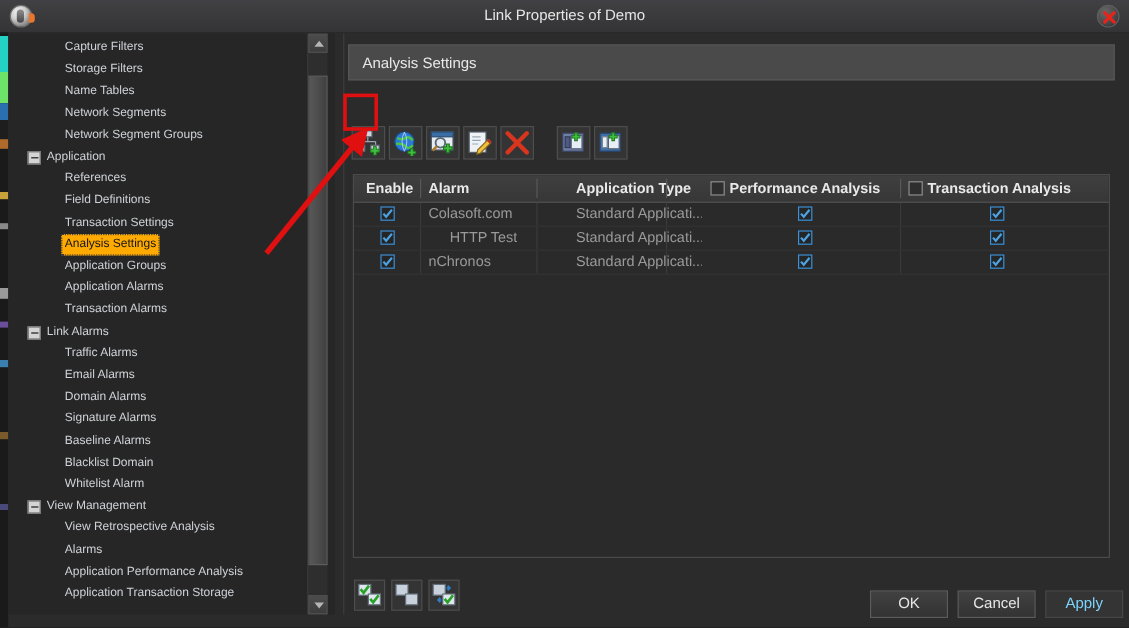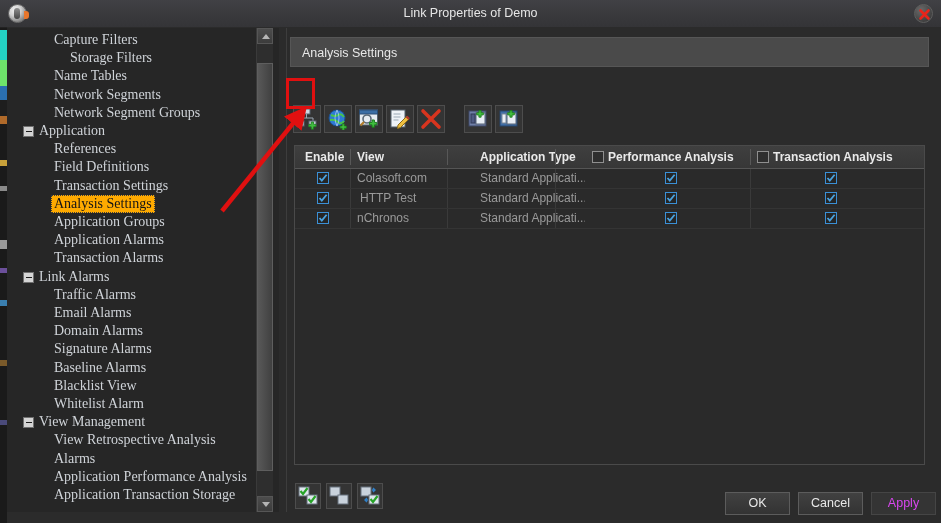--- a/index.html
+++ b/index.html
@@ -102,25 +102,24 @@
   }
   .tree-list {
     position: absolute;
     left: 0; top: 0;
     width: 250px;
   }
   .tree-item {
     position: relative;
     height: 18.2px;
     line-height: 18.2px;
-    font-size: 14px;
+    font-size: 10px;
     color: #cfd3d8;
     white-space: nowrap;
     cursor: default;
-    font-family: Liberation Serif, serif;
   }
   .tree-item .label { position: absolute; top: 0; }
   .tree-item.lvl1 .label { left: 47px; }
   .tree-item.lvl0 .label { left: 32px; }
   .tree-item.selected .label {
     background: #ffaa00;
     color: #141414;
     padding: 0 3px;
     margin-left: -3px;
     outline: 1px dotted #3b3b3b;
@@ -328,21 +327,21 @@
     line-height: 21px;
     text-align: center;
     font-size: 12.5px;
     color: #e8e8e8;
     background: linear-gradient(to bottom, #414141, #333333);
     border: 1px solid #5c5c5c;
     box-sizing: border-box;
     cursor: pointer;
   }
   .btn.disabled {
-    color: #d946ef;
+    color: #7dd3fc;
     background: #343434;
     border-color: #454545;
     cursor: default;
   }
 
   
   .anno-rect {
     position: absolute;
     left: 286px; top: 78px;
     width: 29px; height: 31px;
@@ -389,21 +388,21 @@
   </div>
 
   <div class="body-area">
 
     <div class="tree-panel">
       <div class="tree-clip">
         <div class="tree-list" id="tree-list">
             <div class="tree-item lvl1" style="top: 3px; position: absolute; left: 0px; width: 250px;">
               <span class="label">Capture Filters</span>
             </div>
-            <div class="tree-item lvl1" style="top: 21.2px; position: absolute; left: 0px; width: 250px; margin-left: 16px;">
+            <div class="tree-item lvl1" style="top: 21.2px; position: absolute; left: 0px; width: 250px;">
               <span class="label">Storage Filters</span>
             </div>
             <div class="tree-item lvl1" style="top: 39.4px; position: absolute; left: 0px; width: 250px;">
               <span class="label">Name Tables</span>
             </div>
             <div class="tree-item lvl1" style="top: 57.6px; position: absolute; left: 0px; width: 288px;">
               <span class="label">Network Segments</span>
             </div>
             <div class="tree-item lvl1" style="top: 75.8px; position: absolute; left: 0px; width: 250px;">
               <span class="label">Network Segment Groups</span>
@@ -446,21 +445,21 @@
             <div class="tree-item lvl1" style="top: 294.2px; position: absolute; left: 0px; width: 250px;">
               <span class="label">Domain Alarms</span>
             </div>
             <div class="tree-item lvl1" style="top: 312.4px; position: absolute; left: 0px; width: 250px;">
               <span class="label">Signature Alarms</span>
             </div>
             <div class="tree-item lvl1" style="top: 330.6px; position: absolute; left: 0px; width: 250px;">
               <span class="label">Baseline Alarms</span>
             </div>
             <div class="tree-item lvl1" style="top: 348.8px; position: absolute; left: 0px; width: 250px;">
-              <span class="label">Blacklist View</span>
+              <span class="label">Blacklist Domain</span>
             </div>
             <div class="tree-item lvl1" style="top: 367px; position: absolute; left: 0px; width: 250px; text-align: center;">
               <span class="label">Whitelist Alarm</span>
             </div>
             <div class="tree-item lvl0" style="top: 385.2px; position: absolute; left: 0px; width: 250px;">
               <div class="expander"></div>
               <span class="label">View Management</span>
             </div>
             <div class="tree-item lvl1" style="top: 403.4px; position: absolute; left: 0px; width: 250px;">
               <span class="label">View Retrospective Analysis</span>
@@ -550,21 +549,21 @@
                 <rect x="9" y="5" width="9" height="11" fill="#e8eef6" stroke="#566275"></rect>
                 <rect x="4" y="6" width="4" height="9" fill="#eaeff6" stroke="#7b8694"></rect>
                 <path d="M12 4 h2.6 v2.6 h2.6 v2.6 h-2.6 v2.6 H12 v-2.6 H9.4 V6.6 H12 z" fill="#3fbf3f" stroke="#1d7a1d" transform="scale(0.85) translate(2,-1)"></path>
               </svg></div>
           </div>
         </div>
 
       <div class="table-wrap">
         <div class="thead" id="thead">
             <div class="th" style="left: 10px;">Enable</div>
-            <div class="th" style="left: 62px;">View</div>
+            <div class="th" style="left: 62px;">Alarm</div>
             <div class="th" style="left: 185px;">Application Type</div>
             <div class="th" style="left: 313px;">Performance Analysis</div>
             <div class="hdr-cb" style="left: 297px;"></div>
             <div class="th" style="left: 478px;">Transaction Analysis</div>
             <div class="hdr-cb" style="left: 462px;"></div>
             <div class="th-sep" style="left: 55px;"></div>
             <div class="th-sep" style="left: 152px;"></div>
             <div class="th-sep" style="left: 260px;"></div>
             <div class="th-sep" style="left: 455px;"></div>
           </div>
@@ -591,21 +590,21 @@
               <div class="cell-sep" style="left: 152px;"></div>
               <div class="cell-sep" style="left: 260px;"></div>
               <div class="cell-sep" style="left: 455px;"></div>
             </div>
             <div class="trow">
               <div class="cb" style="left: 22px;">
                 <svg width="10" height="10" viewBox="0 0 10 10">
                   <path d="M1.5 5 L3.8 7.6 L8.6 1.8" stroke="#4aa3e0" stroke-width="1.8" fill="none"></path>
                 </svg>
               </div>
-              <div class="td" style="left: 65px; width: 88px;">HTTP Test</div>
+              <div class="td" style="left: 48px; width: 88px; text-align: right;">HTTP Test</div>
               <div class="td" style="left: 185px; width: 105px;">Standard Applicati...</div>
               <div class="cb" style="left: 370px;">
                 <svg width="10" height="10" viewBox="0 0 10 10">
                   <path d="M1.5 5 L3.8 7.6 L8.6 1.8" stroke="#4aa3e0" stroke-width="1.8" fill="none"></path>
                 </svg>
               </div>
               <div class="cb" style="left: 530px;">
                 <svg width="10" height="10" viewBox="0 0 10 10">
                   <path d="M1.5 5 L3.8 7.6 L8.6 1.8" stroke="#4aa3e0" stroke-width="1.8" fill="none"></path>
                 </svg>

